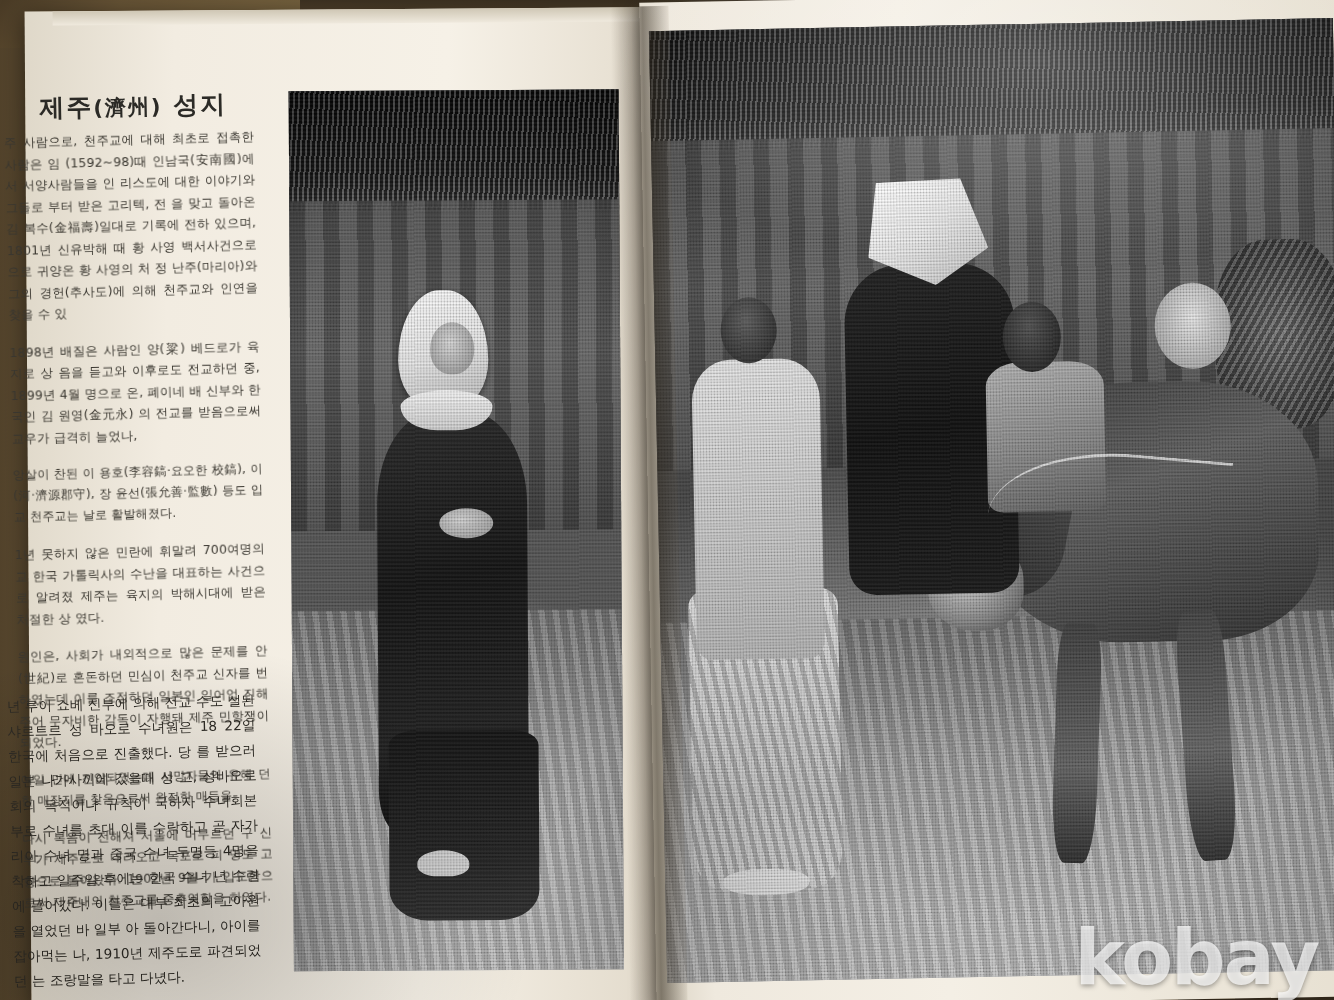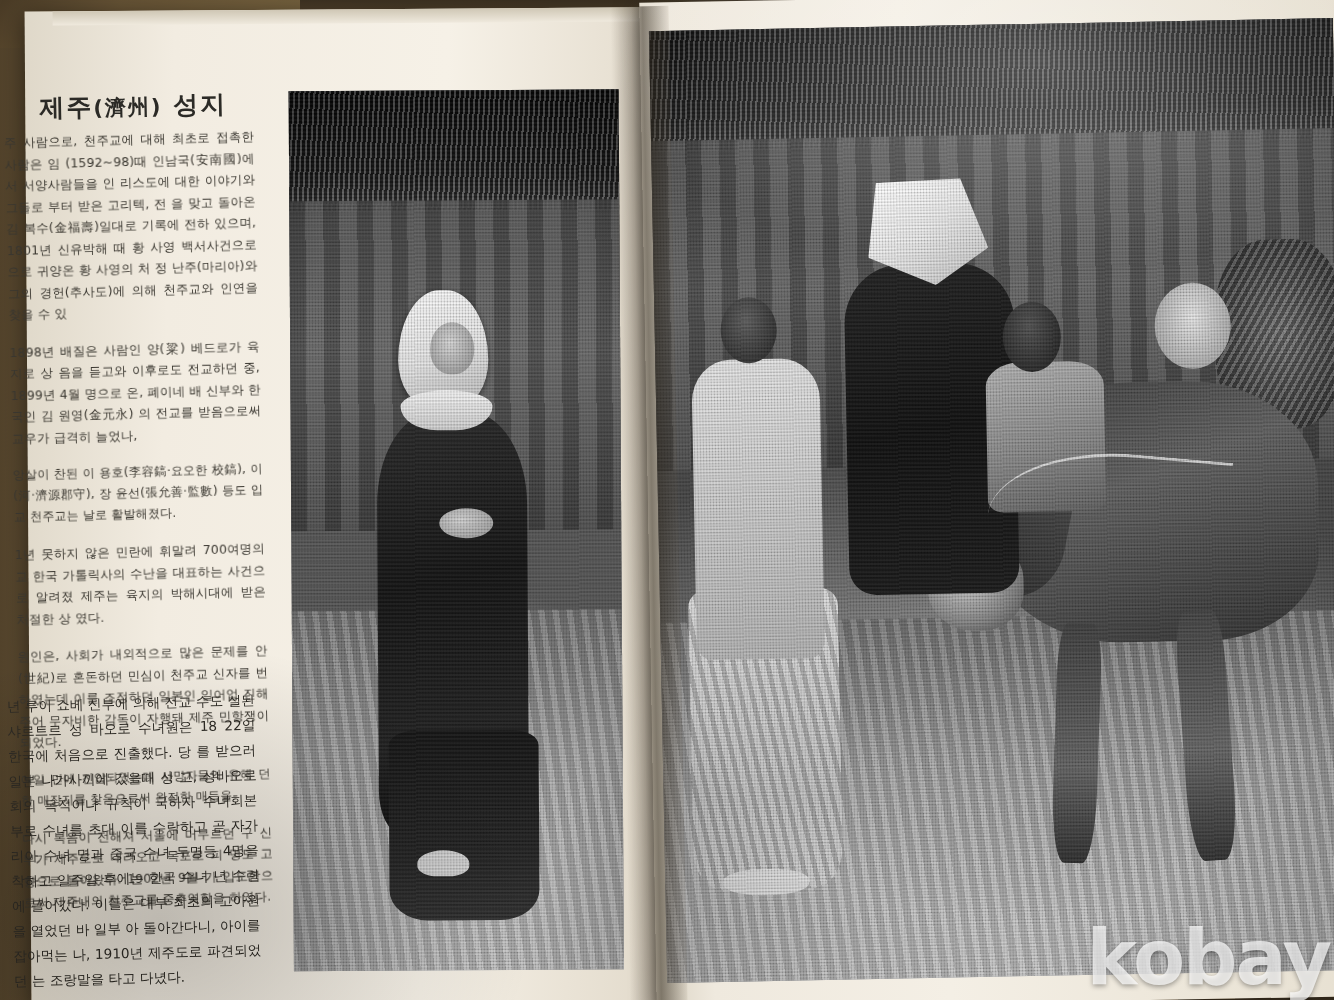--- a/index.html
+++ b/index.html
@@ -358,21 +358,21 @@
     inset: 0;
     pointer-events: none;
     background:
       radial-gradient(ellipse 46% 30% at 78% 6%, rgba(255,255,255,.28) 0%, rgba(255,255,255,0) 70%),
       radial-gradient(ellipse 40% 40% at 12% 92%, rgba(0,0,0,.22) 0%, rgba(0,0,0,0) 70%);
   }
 
   
   .watermark {
     position: absolute;
-    right: 4px;
+    right: 16px;
     bottom: 4px;
     font-family: "DejaVu Sans", sans-serif;
     font-size: 76px;
     font-weight: 700;
     letter-spacing: -2px;
     color: rgba(255,255,255,.72);
     text-shadow: 0 2px 5px rgba(0,0,0,.35);
     line-height: 1;
     user-select: none;
   }

